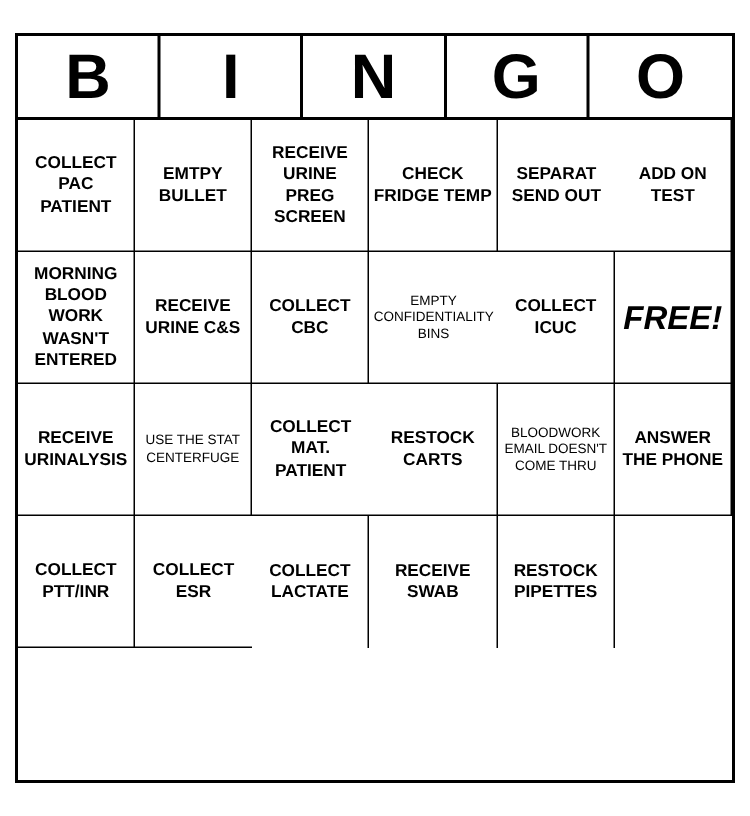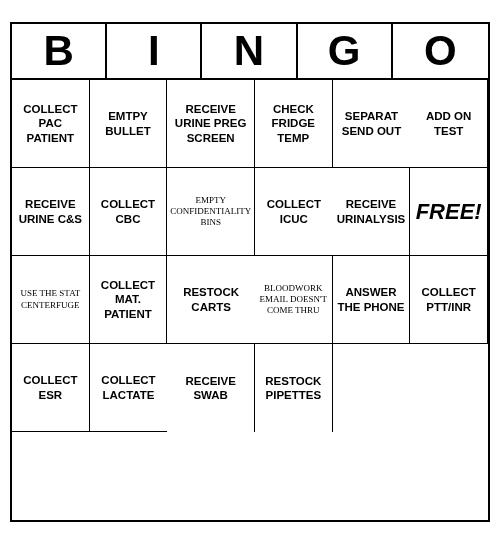--- a/index.html
+++ b/index.html
@@ -64,47 +64,47 @@
     }
     .bingo-cell.free {
       font-size: 22px;
       font-style: italic;
       font-weight: bold;
     }
     .bingo-cell.small-text {
       font-size: 9px;
       font-weight: normal;
       text-transform: uppercase;
-      font-family: Liberation Serif, serif;
     }
   </style>
 </head>
 <body>
 
 <div class="bingo-card">
   <div class="bingo-header">
   <div class="bingo-letter">B</div>
       <div class="bingo-letter">I</div>
       <div class="bingo-letter">N</div>
       <div class="bingo-letter">G</div>
       <div class="bingo-letter">O</div>
     </div>
   <div class="bingo-grid">
   <div class="bingo-cell">COLLECT PAC PATIENT</div>
       <div class="bingo-cell">EMTPY BULLET</div>
       <div class="bingo-cell">RECEIVE URINE PREG SCREEN</div>
       <div class="bingo-cell">CHECK FRIDGE TEMP</div>
       <div class="bingo-cell">SEPARAT SEND OUT</div>
       <div class="bingo-cell">ADD ON TEST</div>
+      <div class="bingo-cell">MORNING BLOOD WORK WASN'T ENTERED</div>
       <div class="bingo-cell">RECEIVE URINE C&amp;S</div>
       <div class="bingo-cell">COLLECT CBC</div>
       <div class="bingo-cell small-text">EMPTY CONFIDENTIALITY BINS</div>
       <div class="bingo-cell">COLLECT ICUC</div>
+      <div class="bingo-cell free">Free!</div>
       <div class="bingo-cell">RECEIVE URINALYSIS</div>
-      <div class="bingo-cell free">Free!</div>
       <div class="bingo-cell small-text">USE THE STAT CENTERFUGE</div>
       <div class="bingo-cell">COLLECT MAT. PATIENT</div>
       <div class="bingo-cell">RESTOCK CARTS</div>
       <div class="bingo-cell small-text">BLOODWORK EMAIL DOESN'T COME THRU</div>
       <div class="bingo-cell">ANSWER THE PHONE</div>
       <div class="bingo-cell">COLLECT PTT/INR</div>
       <div class="bingo-cell">COLLECT ESR</div>
       <div class="bingo-cell">COLLECT LACTATE</div>
       <div class="bingo-cell">RECEIVE SWAB</div>
       <div class="bingo-cell">RESTOCK PIPETTES</div>

